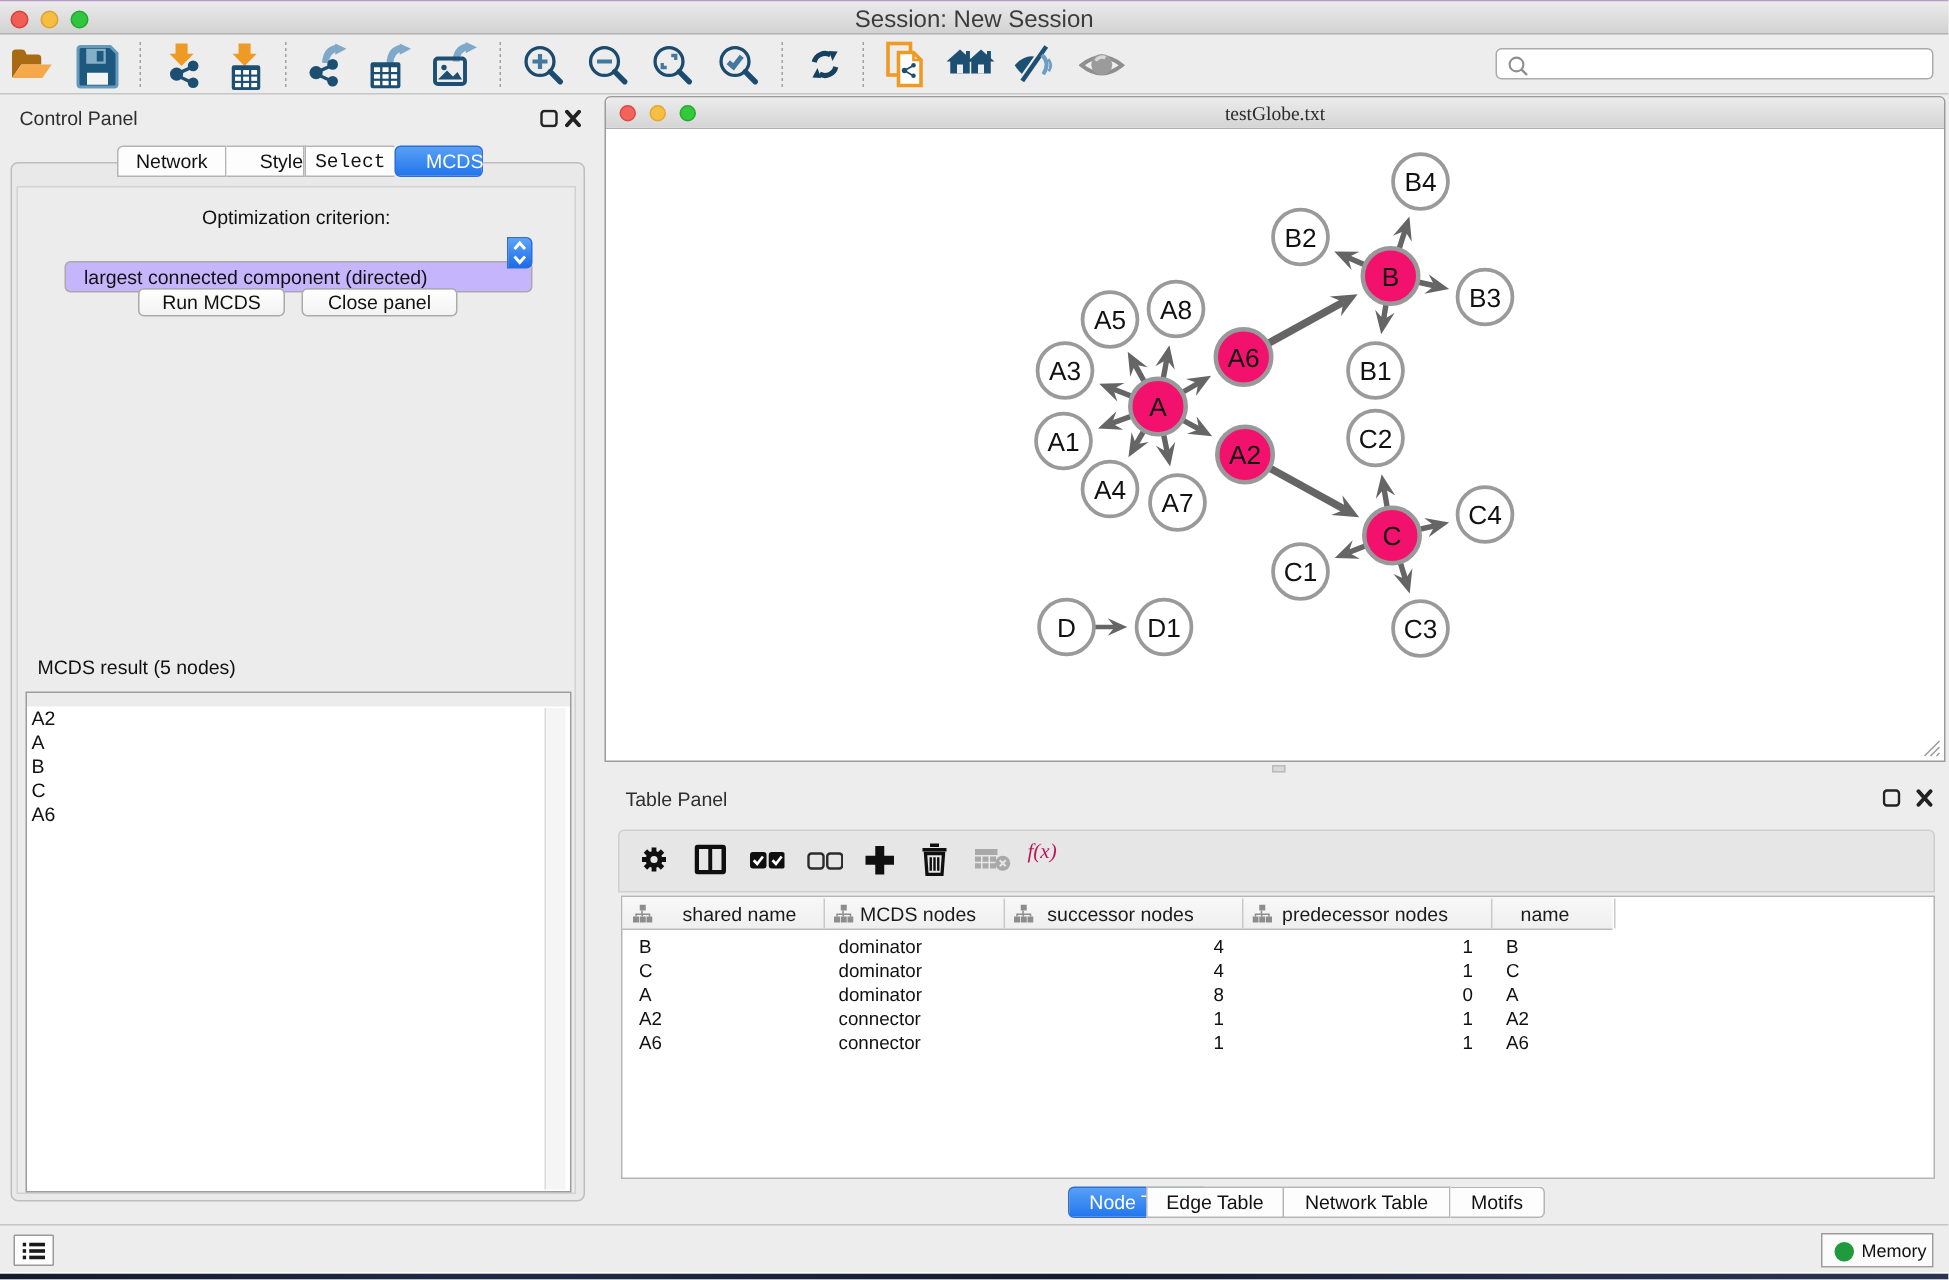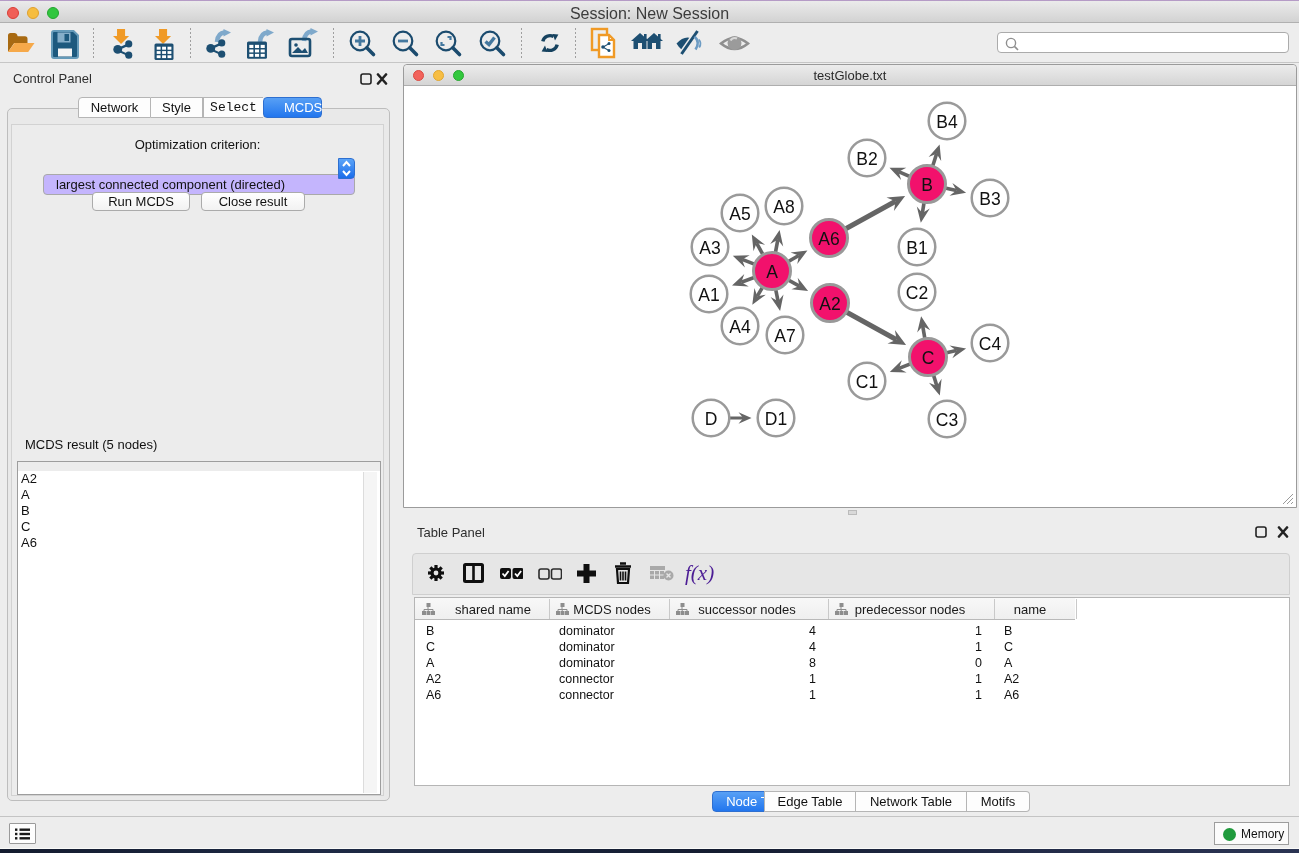--- a/index.html
+++ b/index.html
@@ -38,21 +38,21 @@
 #fieldset { left:17px; top:461px; width:364px; height:334px; border:1px solid #9d9d9d; }
 #fieldlegend { left:23px; top:437px; font-size:13px; color:#111; background:#ececec; padding:0 2px; }
 #mcdslist { left:18px; top:471px; width:362px; height:323px; background:#fff; font-size:13px; color:#111; }
 #mcdslist div { padding-left:3px; height:16px; line-height:16px; }
 #mcdsscroll { left:363px; top:472px; width:14px; height:321px; background:#f5f5f5; border-left:1px solid #dcdcdc; }
 
 #netwin { left:403px; top:64px; width:894px; height:444px; border:1px solid #9b9b9b;
   border-radius:4px 4px 0 0; background:#fff; }
 #nettitle { left:0; top:0; width:892px; height:21px; background:linear-gradient(#ececec,#d5d5d5);
   border-bottom:1px solid #aeaeae; border-radius:4px 4px 0 0; }
-#nettitle .title { width:100%; text-align:center; font-size:13px; color:#2a2a2a; margin-top:3px; }
+#nettitle .title { width:100%; text-align:center; font-size:13px; color:#2a2a2a; margin-top:3px;font-family:Liberation Serif, serif; }
 #splith { left:848px; top:510px; width:9px; height:5px; background:#d9d9d9; border:1px solid #bbb; }
 
 #tp-title { left:417px; top:525px; font-size:13px; color:#2e2e2e; }
 #tp-toolbar { left:412px; top:553px; width:878px; height:42px; background:#e6e6e6;
   border:1px solid #cfcfcf; border-radius:4px 4px 0 0; }
 #tp-table { left:414px; top:597px; width:876px; height:189px; background:#fff; border:1px solid #b5b5b5; }
 #tp-header { left:0px; top:0px; width:660px; height:22px; background:linear-gradient(#f8f8f8,#efefef);
   border-bottom:1px solid #b9b9b9; }
 .hsep { position:absolute; top:1px; width:1px; height:20px; background:#c9c9c9; }
 .hcell { position:absolute; top:4px; font-size:13px; color:#1a1a1a; text-align:center; }
@@ -231,34 +231,34 @@
     </div>
 </div>
 
 <div class="abs" id="cp-title">Control Panel</div>
 <svg class="abs" style="left:360px;top:73px" width="28" height="12" viewBox="0 0 28 12">
     <rect x="1" y="1" width="10" height="10" fill="none" stroke="#222" stroke-width="1.6" rx="2"></rect>
     <path d="M18 1.5 L26 10.5 M26 1.5 L18 10.5" stroke="#222" stroke-width="2.6" stroke-linecap="round"></path>
   </svg>
 <div class="abs" id="cp-pane"></div>
 <div class="abs tab" style="left:78px;width:73px;border-radius:4px 0 0 0;">Network</div>
-<div class="abs tab" style="left:151px;width:52px;border-left:none;">Style</div>
+<div class="abs tab" style="left:151px;width:52px;border-left:none;text-align:right;">Style</div>
 <div class="abs tab" style="left:203px;width:60px;border-right:none;font-family:Liberation Mono, monospace;">Select</div>
 <div class="abs tab tabsel" style="left:263px;width:59px;">MCDS</div>
 <div class="abs" id="cp-inner"></div>
 <div class="abs" id="optlabel">Optimization criterion:</div>
 <div class="abs" id="dropdown">largest connected component (directed)</div>
 <div class="abs" id="spinner">
     <svg width="15" height="19" viewBox="0 0 15 19" style="position:absolute;left:0;top:0">
       <path d="M4 7 L7.5 3 L11 7" stroke="#fff" stroke-width="2" fill="none"></path>
       <path d="M4 12 L7.5 16 L11 12" stroke="#fff" stroke-width="2" fill="none"></path>
     </svg>
   </div>
 <div class="abs btn" style="left:92px;width:98px;">Run MCDS</div>
-<div class="abs btn" style="left:201px;width:104px;">Close result</div>
+<div class="abs btn" style="left:201px;width:104px;">Close panel</div>
 <div class="abs" id="fieldset"></div>
 <div class="abs" id="mcdslist">
     <div>A2</div>
     <div>A</div>
     <div>B</div>
     <div>C</div>
     <div>A6</div>
   </div>
 <div class="abs" id="mcdsscroll"></div>
 <div class="abs" id="fieldlegend">MCDS result (5 nodes)</div>
@@ -404,21 +404,21 @@
 <rect x="0" y="5" width="4" height="3.5"></rect>
         <rect x="5" y="5" width="4" height="3.5"></rect>
         <rect x="10" y="5" width="4" height="3.5"></rect>
 <rect x="0" y="9.5" width="4" height="3.5"></rect>
         <rect x="5" y="9.5" width="4" height="3.5"></rect>
         <rect x="10" y="9.5" width="4" height="3.5"></rect>
 <circle cx="18.5" cy="9.5" r="5"></circle>
       </g>
 <path d="M16.5 7.5 L20.5 11.5 M20.5 7.5 L16.5 11.5" stroke="#e6e6e6" stroke-width="1.4"></path>
     </svg>
-<div class="abs" style="left:272px;top:7px;font-family:'Liberation Serif',serif;font-style:italic;font-size:21px;color:#4c1d95;">f(x)</div>
+<div class="abs" style="left:272px;top:7px;font-family:'Liberation Serif',serif;font-style:italic;font-size:14px;color:#be185d;">f(x)</div>
   </div>
 <div class="abs" id="tp-table">
   <div class="abs" id="tp-header">
     <div class="hsep" style="left:134px"></div>
 <div class="hsep" style="left:254px"></div>
 <div class="hsep" style="left:413px"></div>
 <div class="hsep" style="left:579px"></div>
 <div class="hsep" style="left:661px"></div>
 <svg class="abs" style="left:7px;top:5px" width="13" height="13" viewBox="0 0 13 13">
         <g fill="#8d8d8d">

